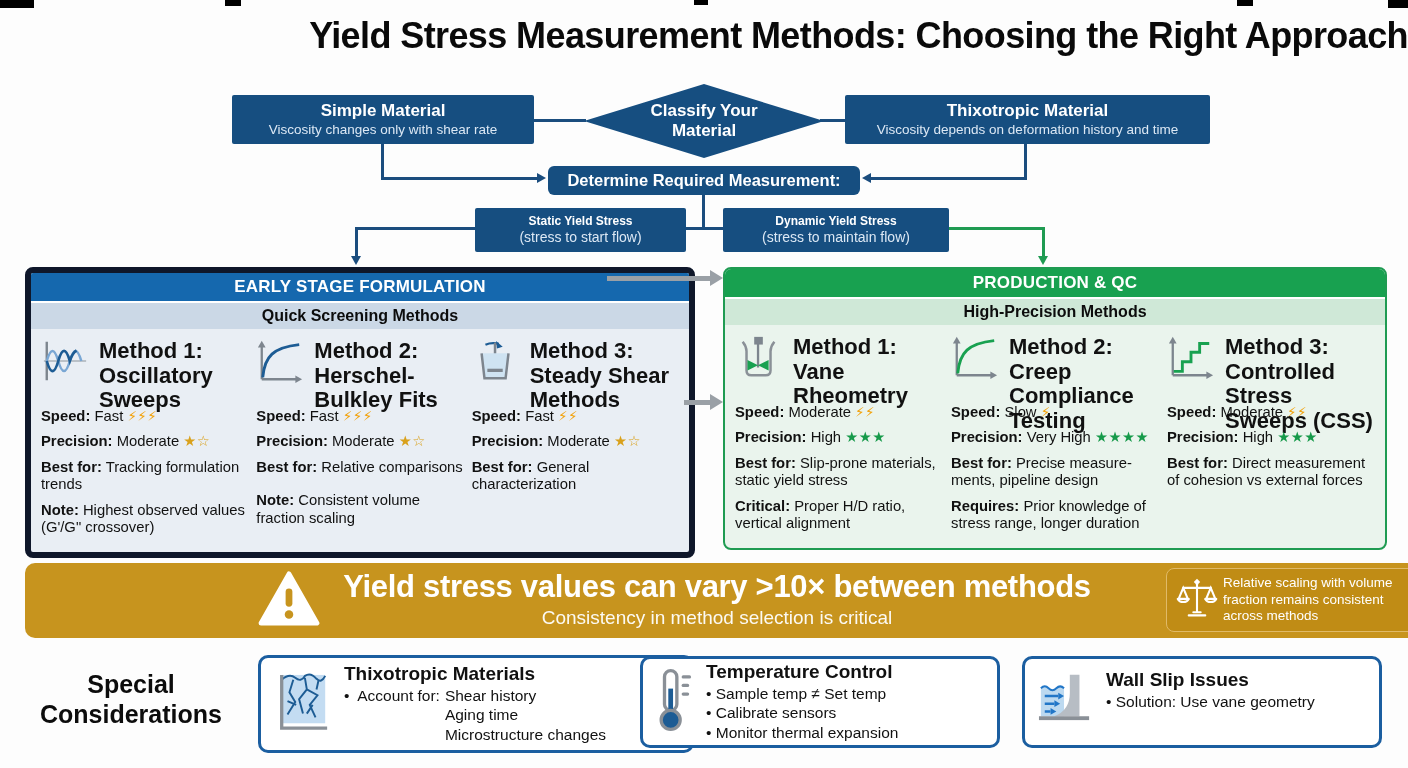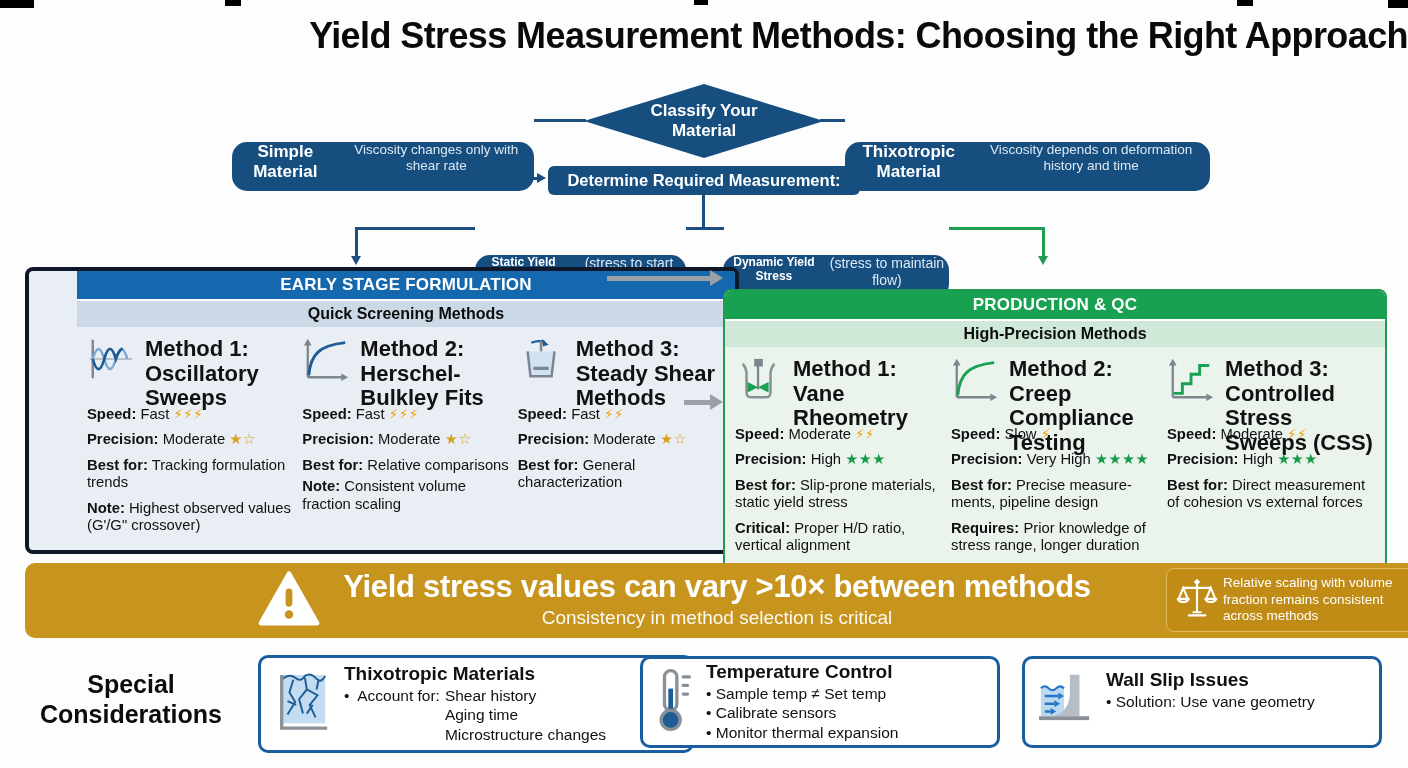--- a/index.html
+++ b/index.html
@@ -3,22 +3,22 @@
 <meta charset="utf-8">
 <style>
   html,body{margin:0;padding:0;background:#ffffff;}
   .canvas{position:relative;width:1408px;height:768px;background:#fdfdfd;overflow:hidden;
           font-family:"Liberation Sans","DejaVu Sans",sans-serif;color:#111;}
   .abs{position:absolute;}
   
   .title{left:0;top:15px;width:100%;text-align:right;font-size:36px;font-weight:700;
          letter-spacing:-0.6px;color:#0a0a0a;}
   
-  .fbox{background:#164e80;color:#fff;border-radius:15px;text-align:center;
-        display:flex;flex-direction:row;justify-content:center;line-height:1.2;margin-top:47px;}
+  .fbox{background:#164e80;color:#fff;border-radius:2px;text-align:center;
+        display:flex;flex-direction:column;justify-content:center;line-height:1.2;}
   .fbox .t{font-weight:700;font-size:17px;}
   .fbox .s{font-size:13.5px;color:#dce8f4;}
   .fbox.small .t{font-size:12px;}
   .fbox.small .s{font-size:14px;}
   .diamond{background:#164e80;clip-path:polygon(50% 0,100% 50%,50% 100%,0 50%);
            display:flex;align-items:center;justify-content:center;color:#fff;
            font-weight:700;font-size:17px;text-align:center;line-height:1.2;}
   .dtext{width:120px;}
   .determine{background:#164e80;color:#fff;border-radius:6px;display:flex;align-items:center;
              justify-content:center;font-weight:700;font-size:16.5px;}
@@ -27,21 +27,21 @@
   .ln.green{background:#1f9b52;}
   .ah{width:0;height:0;}
   .ah.right{border-left:9px solid #1b4d7e;border-top:5.5px solid transparent;border-bottom:5.5px solid transparent;}
   .ah.left{border-right:9px solid #1b4d7e;border-top:5.5px solid transparent;border-bottom:5.5px solid transparent;}
   .ah.down{border-top:9px solid #1b4d7e;border-left:5.5px solid transparent;border-right:5.5px solid transparent;}
   .ah.down.green{border-top-color:#1f9b52;border-left-color:transparent;border-right-color:transparent;background:none;}
   .garrow{background:#9aa0a6;z-index:10;}
   .gah{width:0;height:0;border-left:13px solid #9aa0a6;border-top:8px solid transparent;border-bottom:8px solid transparent;z-index:10;}
   
   .panel{border-radius:8px;overflow:hidden;}
-  .panel.blue{border:4px solid #0f172a;background:#e9eef4;padding-left:48px;}
+  .panel.blue{border:6px solid #0f172a;background:#e9eef4;}
   .panel.green{border:2px solid #1f9b52;background:#eaf4ed;}
   .hdr{height:28px;display:flex;align-items:center;justify-content:center;color:#fff;
        font-weight:700;font-size:17px;letter-spacing:.2px;border-bottom:2px solid #fff;}
   .panel.blue .hdr{background:#1568ae;}
   .panel.green .hdr{background:#18a150;}
   .sub{height:26px;display:flex;align-items:center;justify-content:center;font-weight:700;font-size:16px;color:#0c0c0c;}
   .panel.blue .sub{background:#cbd8e6;}
   .panel.green .sub{background:#cfe8d7;}
   .pbody{display:flex;gap:8px;padding:9px 10px 0 10px;}
   .col{flex:1;min-width:0;}
@@ -188,21 +188,21 @@
         </div>
         <div class="row nw">
           <b>Speed:</b> <span>Fast</span> <span class="bolts">⚡⚡⚡</span>
         </div>
         <div class="row nw">
           <b>Precision:</b> <span>Moderate</span> <span class="stars gold">★☆</span>
         </div>
         <div class="row">
           <b>Best for:</b> <span>Relative comparisons</span>
         </div>
-        <div class="row" style="margin-top:4px;">
+        <div class="row" style="margin-top:16px;">
           <b>Note:</b> <span>Consistent volume fraction scaling</span>
         </div>
       </div>
 
       <div class="col">
         <div class="m-head">
           <span class="m-icon">
             <svg viewBox="0 0 50 50" width="48" height="48">
               <path d="M14 7a12 5 0 0 1 14-1" stroke="#1d5c94" stroke-width="2.4" fill="none"></path>
               <polygon points="32,9 25,3 26,11" fill="#1d5c94"></polygon>
@@ -222,21 +222,21 @@
         <div class="row nw">
           <b>Precision:</b> <span>Moderate</span> <span class="stars gold">★☆</span>
         </div>
         <div class="row">
           <b>Best for:</b> <span>General characterization</span>
         </div>
       </div>
     </div>
   </div>
 
-  <div class="abs panel green" style="left:723px;top:267px;width:660px;height:279px;margin-top:22px;">
+  <div class="abs panel green" style="left:723px;top:267px;width:660px;height:279px;">
     <div class="hdr">PRODUCTION &amp; QC</div>
     <div class="sub">High-Precision Methods</div>
     <div class="pbody">
 
       <div class="col">
         <div class="m-head">
           <span class="m-icon">
             <svg viewBox="0 0 50 50" width="48" height="48">
               <rect x="20" y="3" width="9" height="8" fill="#7d858e"></rect>
               <path d="M24 10v25" stroke="#7d858e" stroke-width="2.4"></path>

